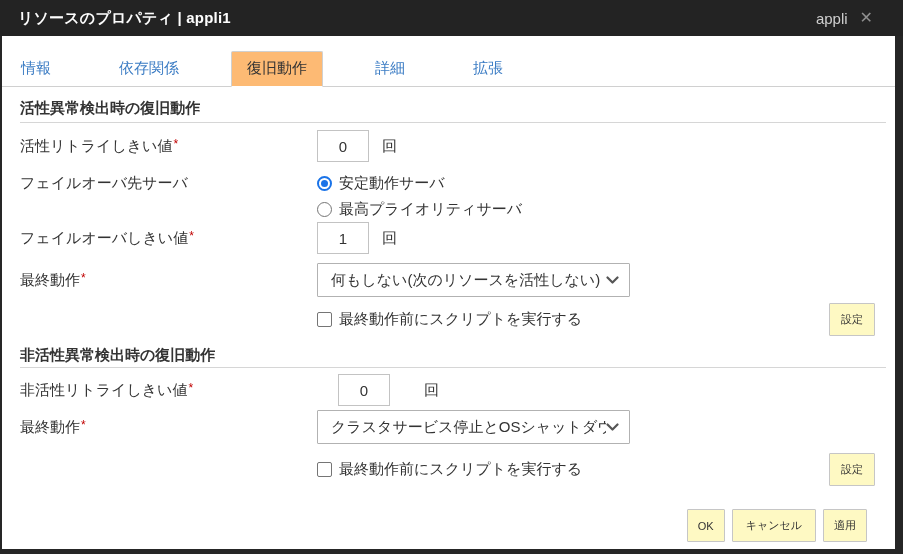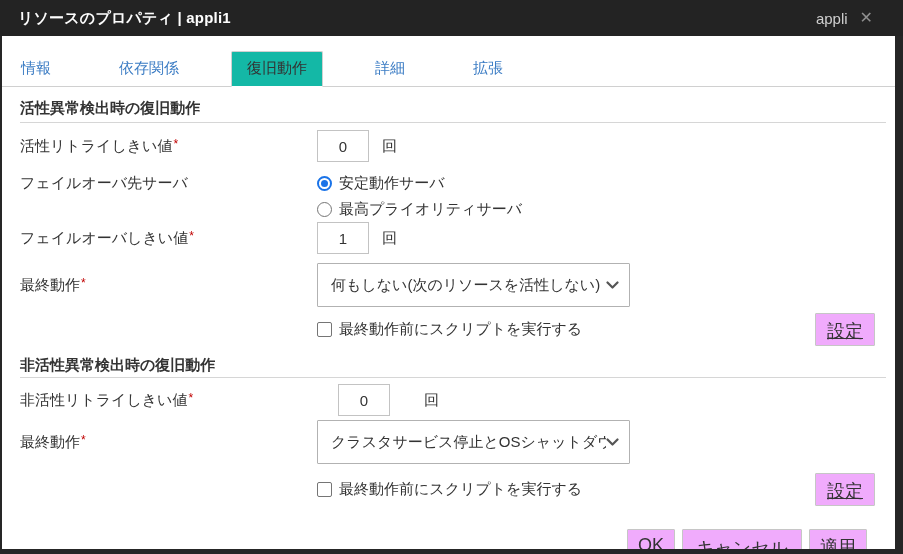--- a/index.html
+++ b/index.html
@@ -39,21 +39,21 @@
     border-bottom:1px solid #d0d0d0;
     height:35px;
     gap:36px;
   }
   .tab {
     font-size:15px; color:#3b7cc4; padding:7px 15px 8px 15px;
     cursor:pointer; position:relative; margin-bottom:-1px;
     border:1px solid transparent;
   }
   .tab.active {
-    color:#333; background:#14b8a6;
+    color:#333; background:#fdba74;
     border:1px solid #d0d0d0; border-bottom:1px solid #fff;
     border-radius:2px 2px 0 0;
   }
   
   .section-heading {
     margin:12px 9px 0 18px;
     font-size:15px; font-weight:bold; color:#333;
     line-height:18px; padding-bottom:5px;
     border-bottom:1px solid #d6d6d6;
   }
@@ -76,38 +76,38 @@
     border:1px solid #757575; position:relative; flex:0 0 15px;
   }
   .radio.checked { border:2px solid #1a73e8; }
   .radio.checked::after {
     content:""; position:absolute; left:2px; top:2px; width:7px; height:7px;
     border-radius:50%; background:#1a73e8;
   }
   .radio-opt .opt-label { font-size:15px; margin-left:7px; }
   
   .select {
-    width:313px; height:44px; border:1px solid #b2b2b2; border-radius:1px;
+    width:313px; height:34px; border:1px solid #b2b2b2; border-radius:1px;
     background:#fff; display:flex; align-items:center;
     padding:0 10px 0 13px; cursor:pointer;
   }
   .select .sel-text { font-size:15px; color:#333; white-space:nowrap; overflow:hidden; }
   .select .chev { margin-left:auto; display:flex; align-items:center; }
   
   .check-opt { display:flex; align-items:center; cursor:pointer; }
   .checkbox {
     width:15px; height:15px; border:1px solid #757575; border-radius:2px;
     background:#fff; flex:0 0 15px;
   }
   .check-opt .opt-label { font-size:15px; margin-left:7px; }
   
   .btn {
-    font-family:inherit; font-size:18px; color:#333;
-    background:#f0abfc; border:1px solid #c6c6c6; border-radius:1px;
-    padding:5px 11px; height:33px; cursor:pointer; white-space:nowrap;text-decoration:underline;
+    font-family:inherit; font-size:11px; color:#333;
+    background:#fef9c3; border:1px solid #c6c6c6; border-radius:1px;
+    padding:5px 11px; height:33px; cursor:pointer; white-space:nowrap;
   }
   .settings-row { justify-content:flex-start; }
   .settings-row .btn { margin-left:auto; }
   
   .footer {
     display:flex; justify-content:flex-end; gap:7px;
     margin-top:23px; padding-right:28px;
   }
   .footer .btn { padding:5px 10px; }
   .footer .btn.cancel { padding:6px 13px; }

